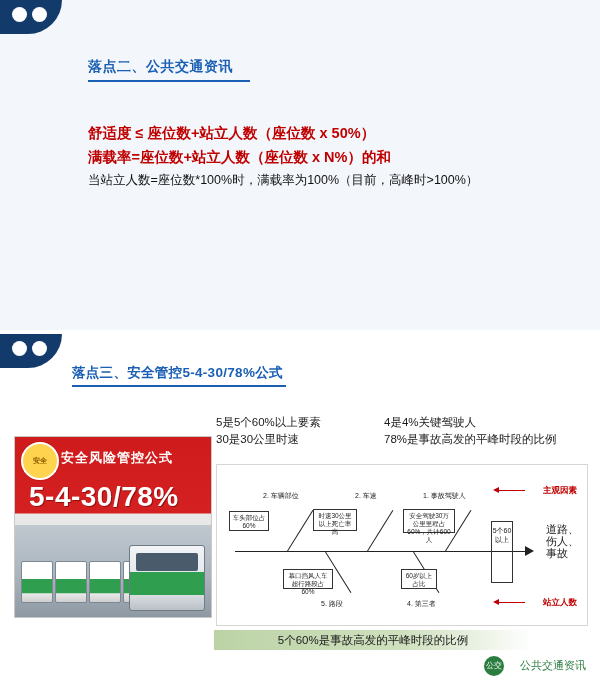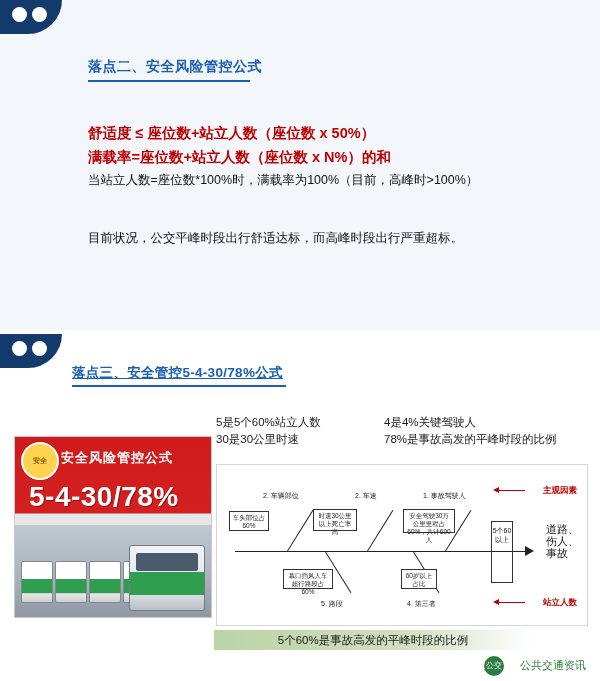--- a/index.html
+++ b/index.html
@@ -115,21 +115,20 @@
     border-bottom-right-radius: 34px;
   }
   .s2-title {
     position: absolute;
     left: 72px;
     top: 30px;
     font-size: 13.5px;
     font-weight: bold;
     color: #1a5fb4;
     letter-spacing: 0.3px;
-    text-decoration: underline;
   }
   .s2-underline {
     position: absolute;
     left: 72px;
     top: 51px;
     width: 214px;
     height: 2px;
     background: #1a5fb4;
   }
 
@@ -392,42 +391,41 @@
 </head>
 <body>
 
 <div class="page">
 
   <div class="slide1">
     <div class="corner-dark"></div>
     <div class="corner-circle c1"></div>
     <div class="corner-circle c2"></div>
 
-    <div class="s1-title">落点二、安全风险管控公式</div>
+    <div class="s1-title">落点二、公共交通资讯</div>
     <div class="s1-underline"></div>
 
     <div class="s1-redline1">舒适度 ≤ 座位数+站立人数（座位数 x 50%）</div>
     <div class="s1-redline2">满载率=座位数+站立人数（座位数 x N%）的和</div>
     <div class="s1-sub">当站立人数=座位数*100%时，满载率为100%（目前，高峰时&gt;100%）</div>
-    <div class="s1-body">目前状况，公交平峰时段出行舒适达标，而高峰时段出行严重超标。</div>
   </div>
 
   <div class="divider"></div>
 
   <div class="slide2">
     <div class="s2-corner"></div>
     <div class="corner-circle c1"></div>
     <div class="corner-circle c2"></div>
 
     <div class="s2-title">落点三、安全管控5-4-30/78%公式</div>
     <div class="s2-underline"></div>
 
     <div class="s2-notes">
       <div class="row">
-        <div class="colA">5是5个60%站立人数</div>
+        <div class="colA">5是5个60%以上要素</div>
         <div class="colB">4是4%关键驾驶人</div>
       </div>
       <div class="row">
         <div class="colA">30是30公里时速</div>
         <div class="colB">78%是事故高发的平峰时段的比例</div>
       </div>
     </div>
 
     <div class="poster">
       <div class="poster-badge">安全</div>

